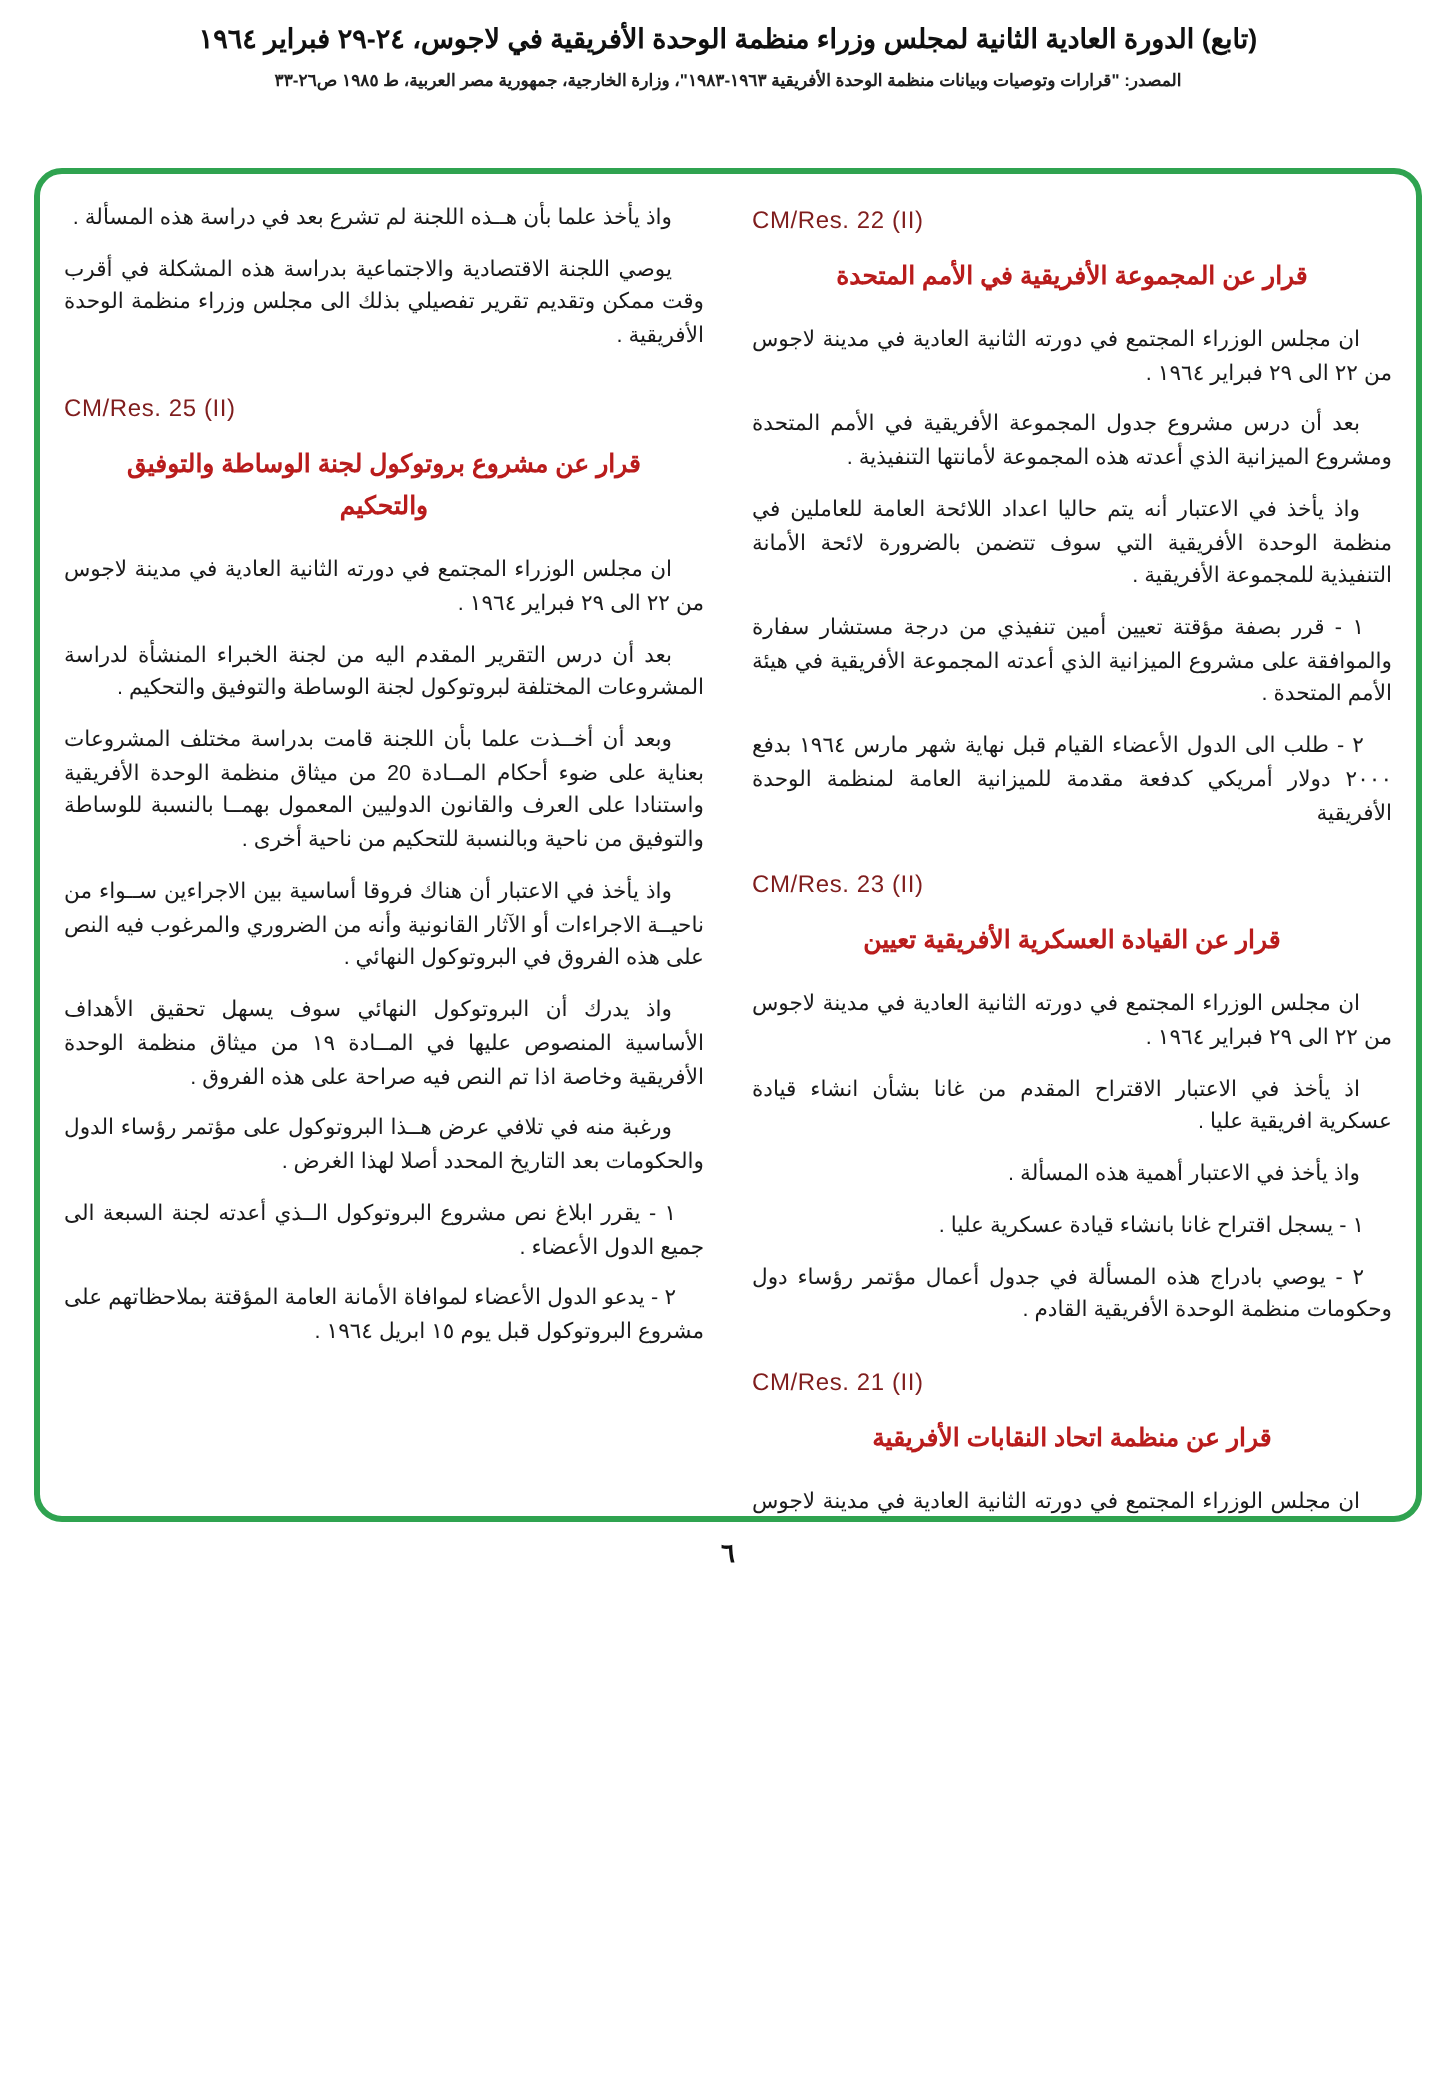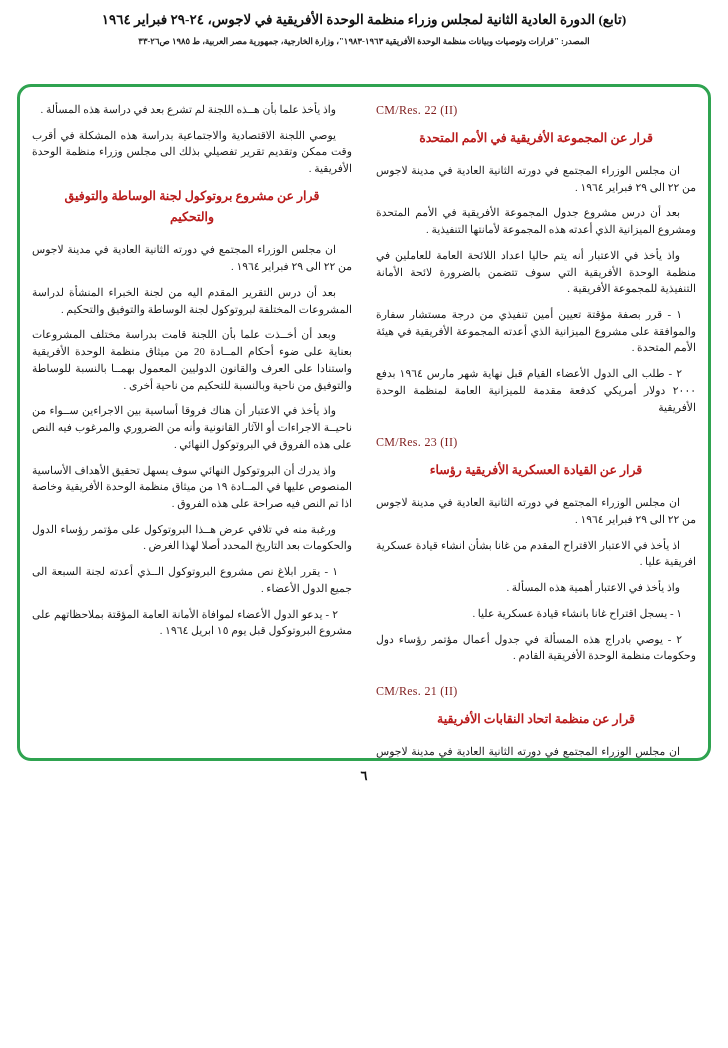--- a/index.html
+++ b/index.html
@@ -4,21 +4,21 @@
 <style>
   :root{
     --frame-green:#2fa350;
     --ink:#1a1a1a;
   }
   html,body{margin:0;padding:0;background:#ffffff;}
   .page{
     position:relative;
     width:728px;height:789px;
     background:#ffffff;
-    font-family:Liberation Serif, serif;
+    font-family:Liberation Sans, sans-serif;
     color:var(--ink);
     overflow:hidden;
   }
   
   .doc-header{
     direction:rtl;
     text-align:center;
     padding-top:11px;
   }
   .doc-title{
@@ -104,37 +104,38 @@
     <div class="col">
       <div class="res-code first">CM/Res. 22 (II)</div>
       <div class="res-title">قرار عن المجموعة الأفريقية في الأمم المتحدة</div>
       <p class="para">ان مجلس الوزراء المجتمع في دورته الثانية العادية في مدينة لاجوس من ٢٢ الى ٢٩ فبراير ١٩٦٤ .</p>
       <p class="para">بعد أن درس مشروع جدول المجموعة الأفريقية في الأمم المتحدة ومشروع الميزانية الذي أعدته هذه المجموعة لأمانتها التنفيذية .</p>
       <p class="para">واذ يأخذ في الاعتبار أنه يتم حاليا اعداد اللائحة العامة للعاملين في منظمة الوحدة الأفريقية التي سوف تتضمن بالضرورة لائحة الأمانة التنفيذية للمجموعة الأفريقية .</p>
       <p class="para item">١ - قرر بصفة مؤقتة تعيين أمين تنفيذي من درجة مستشار سفارة والموافقة على مشروع الميزانية الذي أعدته المجموعة الأفريقية في هيئة الأمم المتحدة .</p>
       <p class="para item">٢ - طلب الى الدول الأعضاء القيام قبل نهاية شهر مارس ١٩٦٤ بدفع ٢٠٠٠ دولار أمريكي كدفعة مقدمة للميزانية العامة لمنظمة الوحدة الأفريقية</p>
 
       <div class="res-code">CM/Res. 23 (II)</div>
-      <div class="res-title">قرار عن القيادة العسكرية الأفريقية رؤساء</div>
+      <div class="res-title">قرار عن القيادة العسكرية الأفريقية تعيين</div>
       <p class="para">ان مجلس الوزراء المجتمع في دورته الثانية العادية في مدينة لاجوس من ٢٢ الى ٢٩ فبراير ١٩٦٤ .</p>
       <p class="para">اذ يأخذ في الاعتبار الاقتراح المقدم من غانا بشأن انشاء قيادة عسكرية افريقية عليا .</p>
       <p class="para">واذ يأخذ في الاعتبار أهمية هذه المسألة .</p>
       <p class="para item">١ - يسجل اقتراح غانا بانشاء قيادة عسكرية عليا .</p>
       <p class="para item">٢ - يوصي بادراج هذه المسألة في جدول أعمال مؤتمر رؤساء دول وحكومات منظمة الوحدة الأفريقية القادم .</p>
 
       <div class="res-code">CM/Res. 21 (II)</div>
       <div class="res-title">قرار عن منظمة اتحاد النقابات الأفريقية</div>
       <p class="para">ان مجلس الوزراء المجتمع في دورته الثانية العادية في مدينة لاجوس من ٢٢ الى ٢٩ فبراير ١٩٦٤ .</p>
       <p class="para">اذ يذكر بالقرار الصادر في شهر مايو ١٩٦٣ من مؤتمر القمة بشأن المسائل الاجتماعية ومسائل العمل .</p>
     </div>
 
     <div class="col">
       <p class="para">واذ يأخذ علما بأن هــذه اللجنة لم تشرع بعد في دراسة هذه المسألة .</p>
       <p class="para">يوصي اللجنة الاقتصادية والاجتماعية بدراسة هذه المشكلة في أقرب وقت ممكن وتقديم تقرير تفصيلي بذلك الى مجلس وزراء منظمة الوحدة الأفريقية .</p>
 
+      <div class="res-code">CM/Res. 25 (II)</div>
       <div class="res-title">قرار عن مشروع بروتوكول لجنة الوساطة والتوفيق والتحكيم</div>
       <p class="para">ان مجلس الوزراء المجتمع في دورته الثانية العادية في مدينة لاجوس من ٢٢ الى ٢٩ فبراير ١٩٦٤ .</p>
       <p class="para">بعد أن درس التقرير المقدم اليه من لجنة الخبراء المنشأة لدراسة المشروعات المختلفة لبروتوكول لجنة الوساطة والتوفيق والتحكيم .</p>
       <p class="para">وبعد أن أخــذت علما بأن اللجنة قامت بدراسة مختلف المشروعات بعناية على ضوء أحكام المــادة 20 من ميثاق منظمة الوحدة الأفريقية واستنادا على العرف والقانون الدوليين المعمول بهمــا بالنسبة للوساطة والتوفيق من ناحية وبالنسبة للتحكيم من ناحية أخرى .</p>
       <p class="para">واذ يأخذ في الاعتبار أن هناك فروقا أساسية بين الاجراءين ســواء من ناحيــة الاجراءات أو الآثار القانونية وأنه من الضروري والمرغوب فيه النص على هذه الفروق في البروتوكول النهائي .</p>
       <p class="para">واذ يدرك أن البروتوكول النهائي سوف يسهل تحقيق الأهداف الأساسية المنصوص عليها في المــادة ١٩ من ميثاق منظمة الوحدة الأفريقية وخاصة اذا تم النص فيه صراحة على هذه الفروق .</p>
       <p class="para">ورغبة منه في تلافي عرض هــذا البروتوكول على مؤتمر رؤساء الدول والحكومات بعد التاريخ المحدد أصلا لهذا الغرض .</p>
       <p class="para item">١ - يقرر ابلاغ نص مشروع البروتوكول الــذي أعدته لجنة السبعة الى جميع الدول الأعضاء .</p>
       <p class="para item">٢ - يدعو الدول الأعضاء لموافاة الأمانة العامة المؤقتة بملاحظاتهم على مشروع البروتوكول قبل يوم ١٥ ابريل ١٩٦٤ .</p>
     </div>

